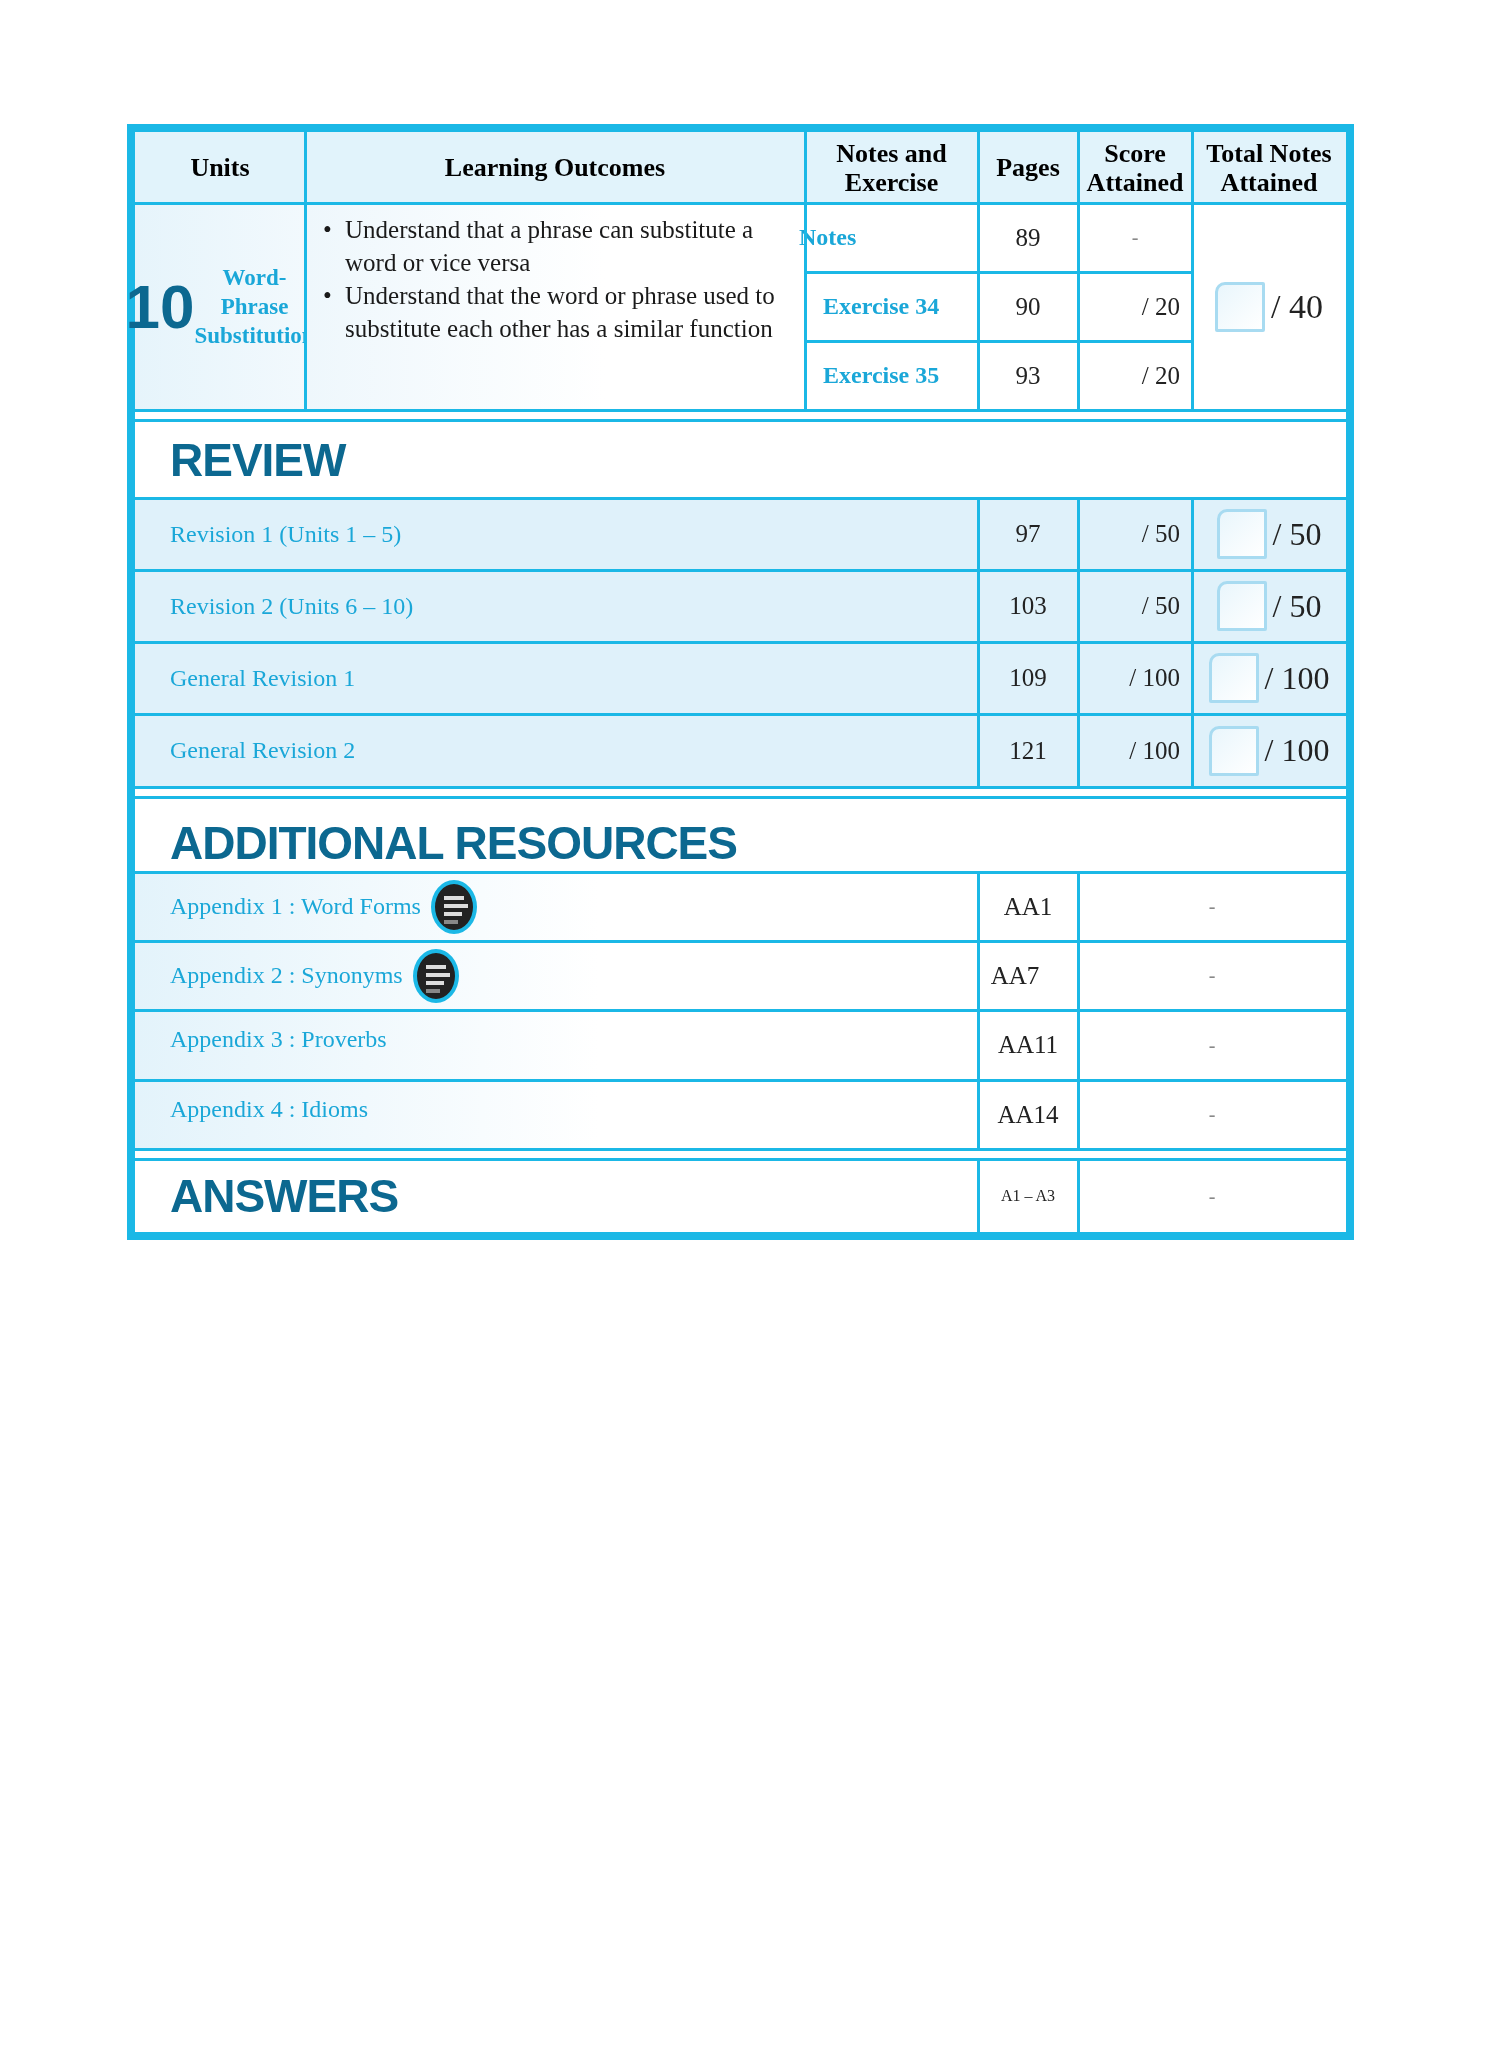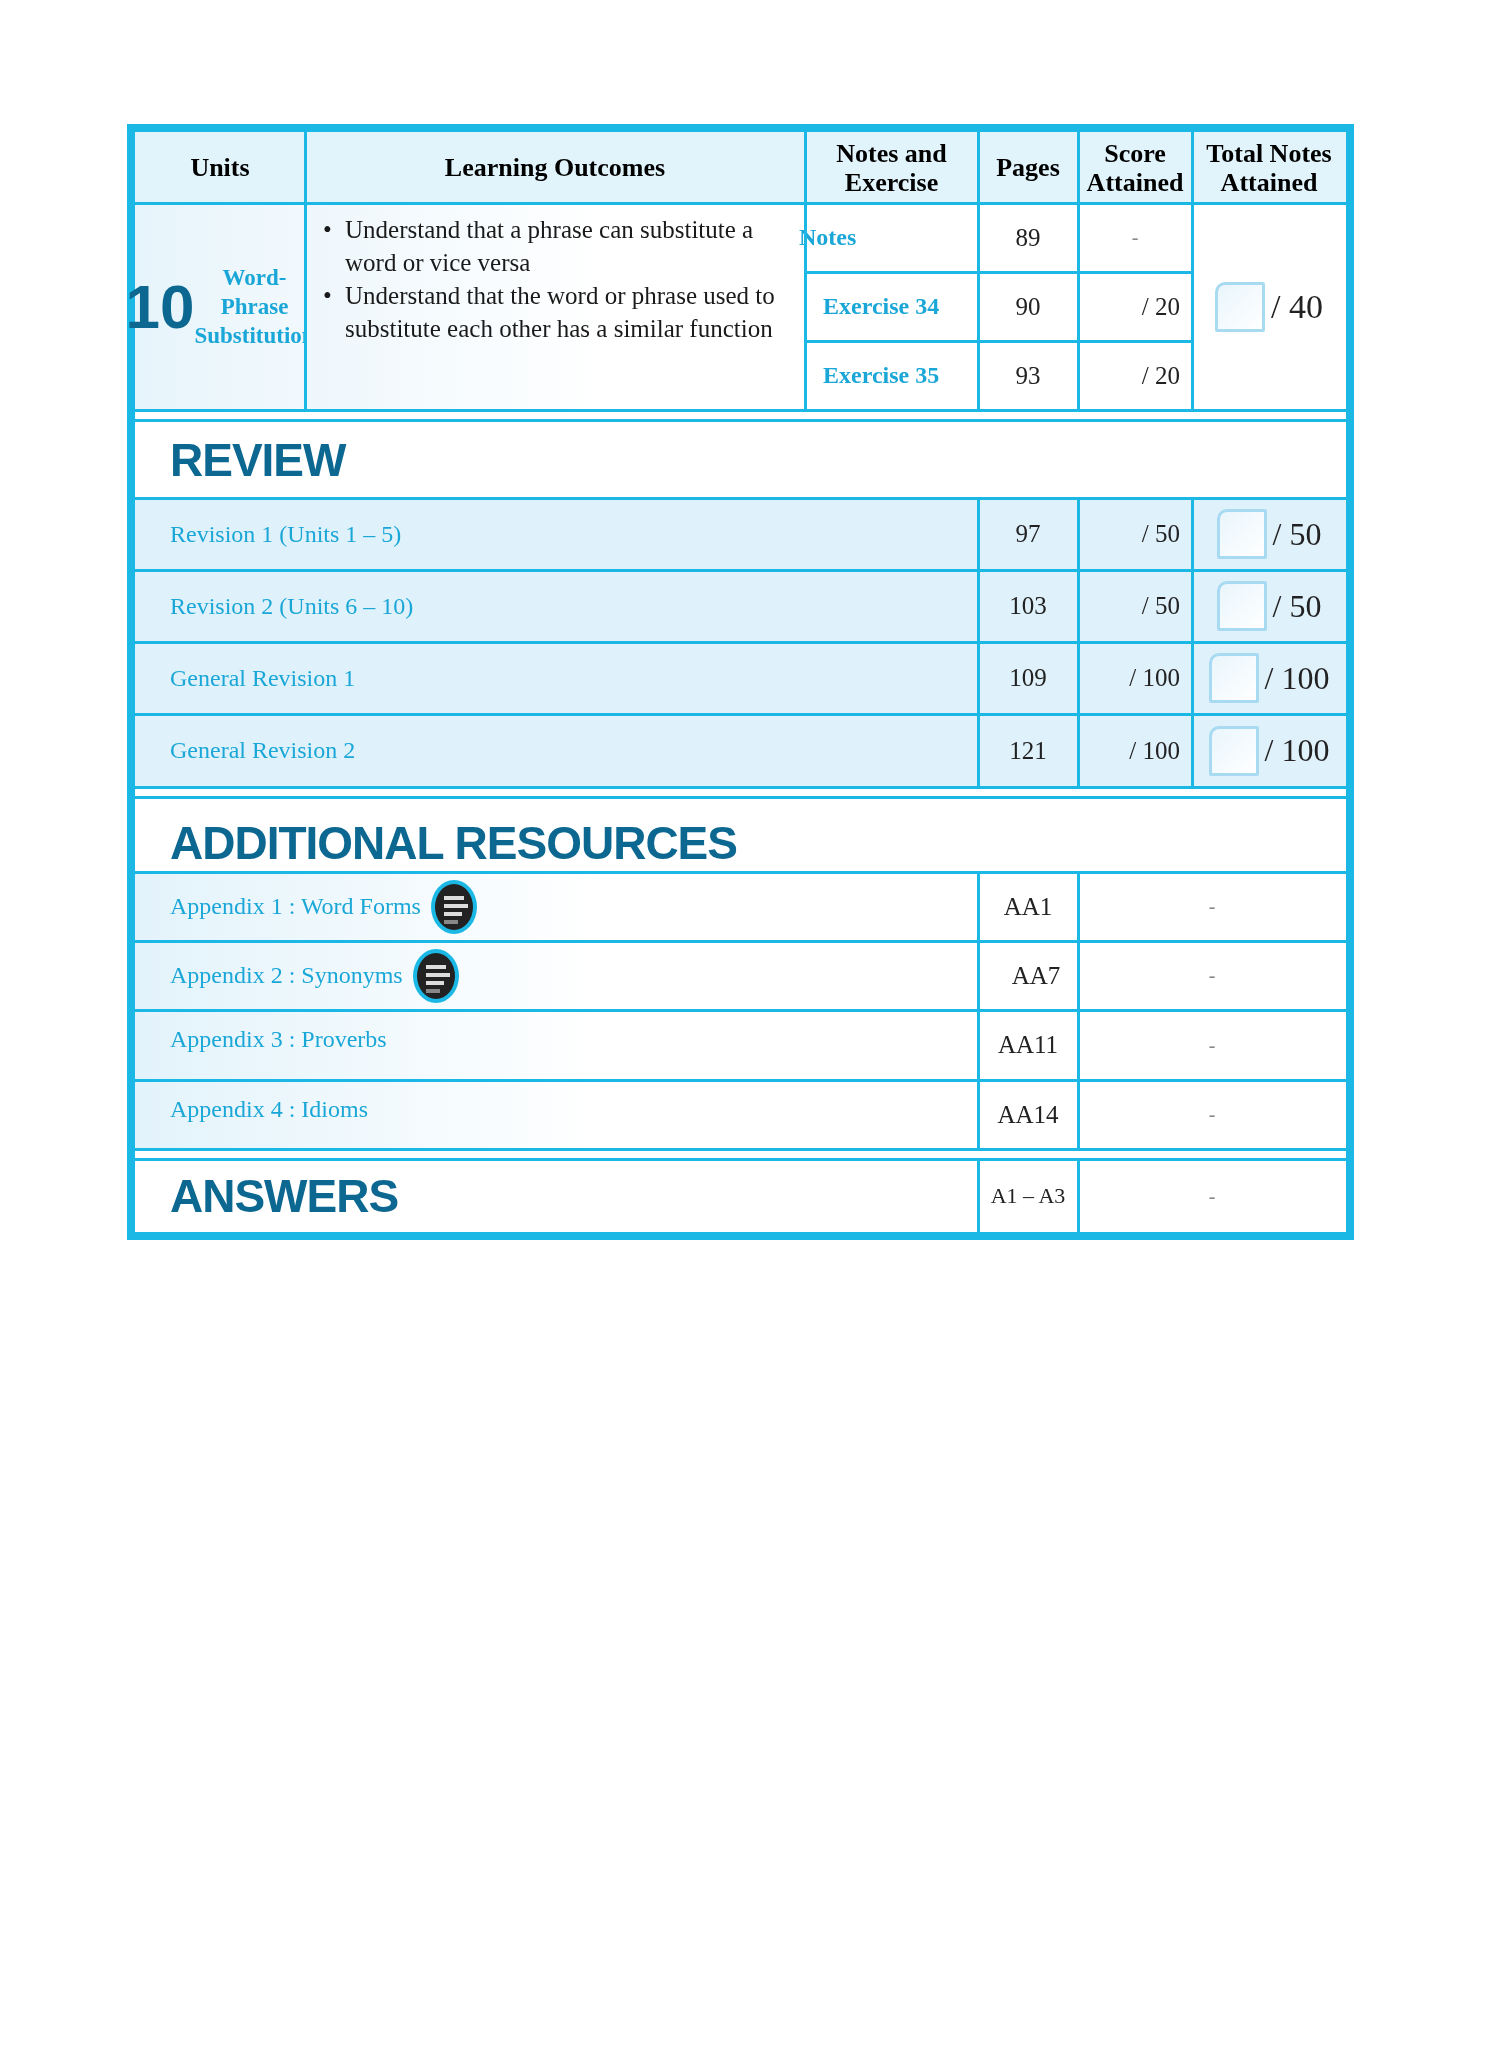--- a/index.html
+++ b/index.html
@@ -127,37 +127,37 @@
 
     <div class="cell grad-row" style="left:0;top:809px;width:843px;height:69px;justify-content:flex-start;padding-left:35px;">
       <span class="link">Appendix 2 : Synonyms</span>
       <span class="icon-disc">
           <i style="top:12px;width:20px;"></i>
           <i style="top:20px;width:24px;"></i>
           <i style="top:28px;width:18px;"></i>
           <i style="top:36px;width:14px;background:#888;"></i>
         </span>
     </div>
-    <div class="cell num" style="left:851px;top:809px;width:100px;height:69px;">AA7</div>
+    <div class="cell num" style="left:830px;top:809px;width:100px;height:69px;">AA7</div>
     <div class="cell dash" style="left:943px;top:809px;width:268px;height:69px;">-</div>
 
     <div class="cell grad-row" style="left:0;top:878px;width:843px;height:70px;justify-content:flex-start;align-items:flex-start;padding:16px 0 0 35px;">
       <span class="link">Appendix 3 : Proverbs</span>
     </div>
     <div class="cell num" style="left:843px;top:878px;width:100px;height:70px;">AA11</div>
     <div class="cell dash" style="left:943px;top:878px;width:268px;height:70px;">-</div>
 
     <div class="cell grad-row" style="left:0;top:948px;width:843px;height:69px;justify-content:flex-start;align-items:flex-start;padding:16px 0 0 35px;">
       <span class="link">Appendix 4 : Idioms</span>
     </div>
     <div class="cell num" style="left:843px;top:948px;width:100px;height:69px;">AA14</div>
     <div class="cell dash" style="left:943px;top:948px;width:268px;height:69px;">-</div>
 
     <div class="cell sect" style="left:0;top:1028px;width:843px;height:72px;justify-content:flex-start;padding-left:35px;">ANSWERS</div>
-    <div class="cell num" style="left:843px;top:1028px;width:100px;height:72px;font-size:22px;">A1 – A3</div>
+    <div class="cell num" style="left:843px;top:1028px;width:100px;height:72px;font-size:16px;">A1 – A3</div>
     <div class="cell dash" style="left:943px;top:1028px;width:268px;height:72px;">-</div>
 
     <div class="hline" style="top:70px;"></div>
     <div class="hline" style="top:139px;left:670px;width:387px;"></div>
     <div class="hline" style="top:208px;left:670px;width:387px;"></div>
     <div class="hline" style="top:277px;"></div>
     <div class="hline" style="top:287px;"></div>
     <div class="hline" style="top:365px;"></div>
     <div class="hline" style="top:437px;"></div>
     <div class="hline" style="top:509px;"></div>

